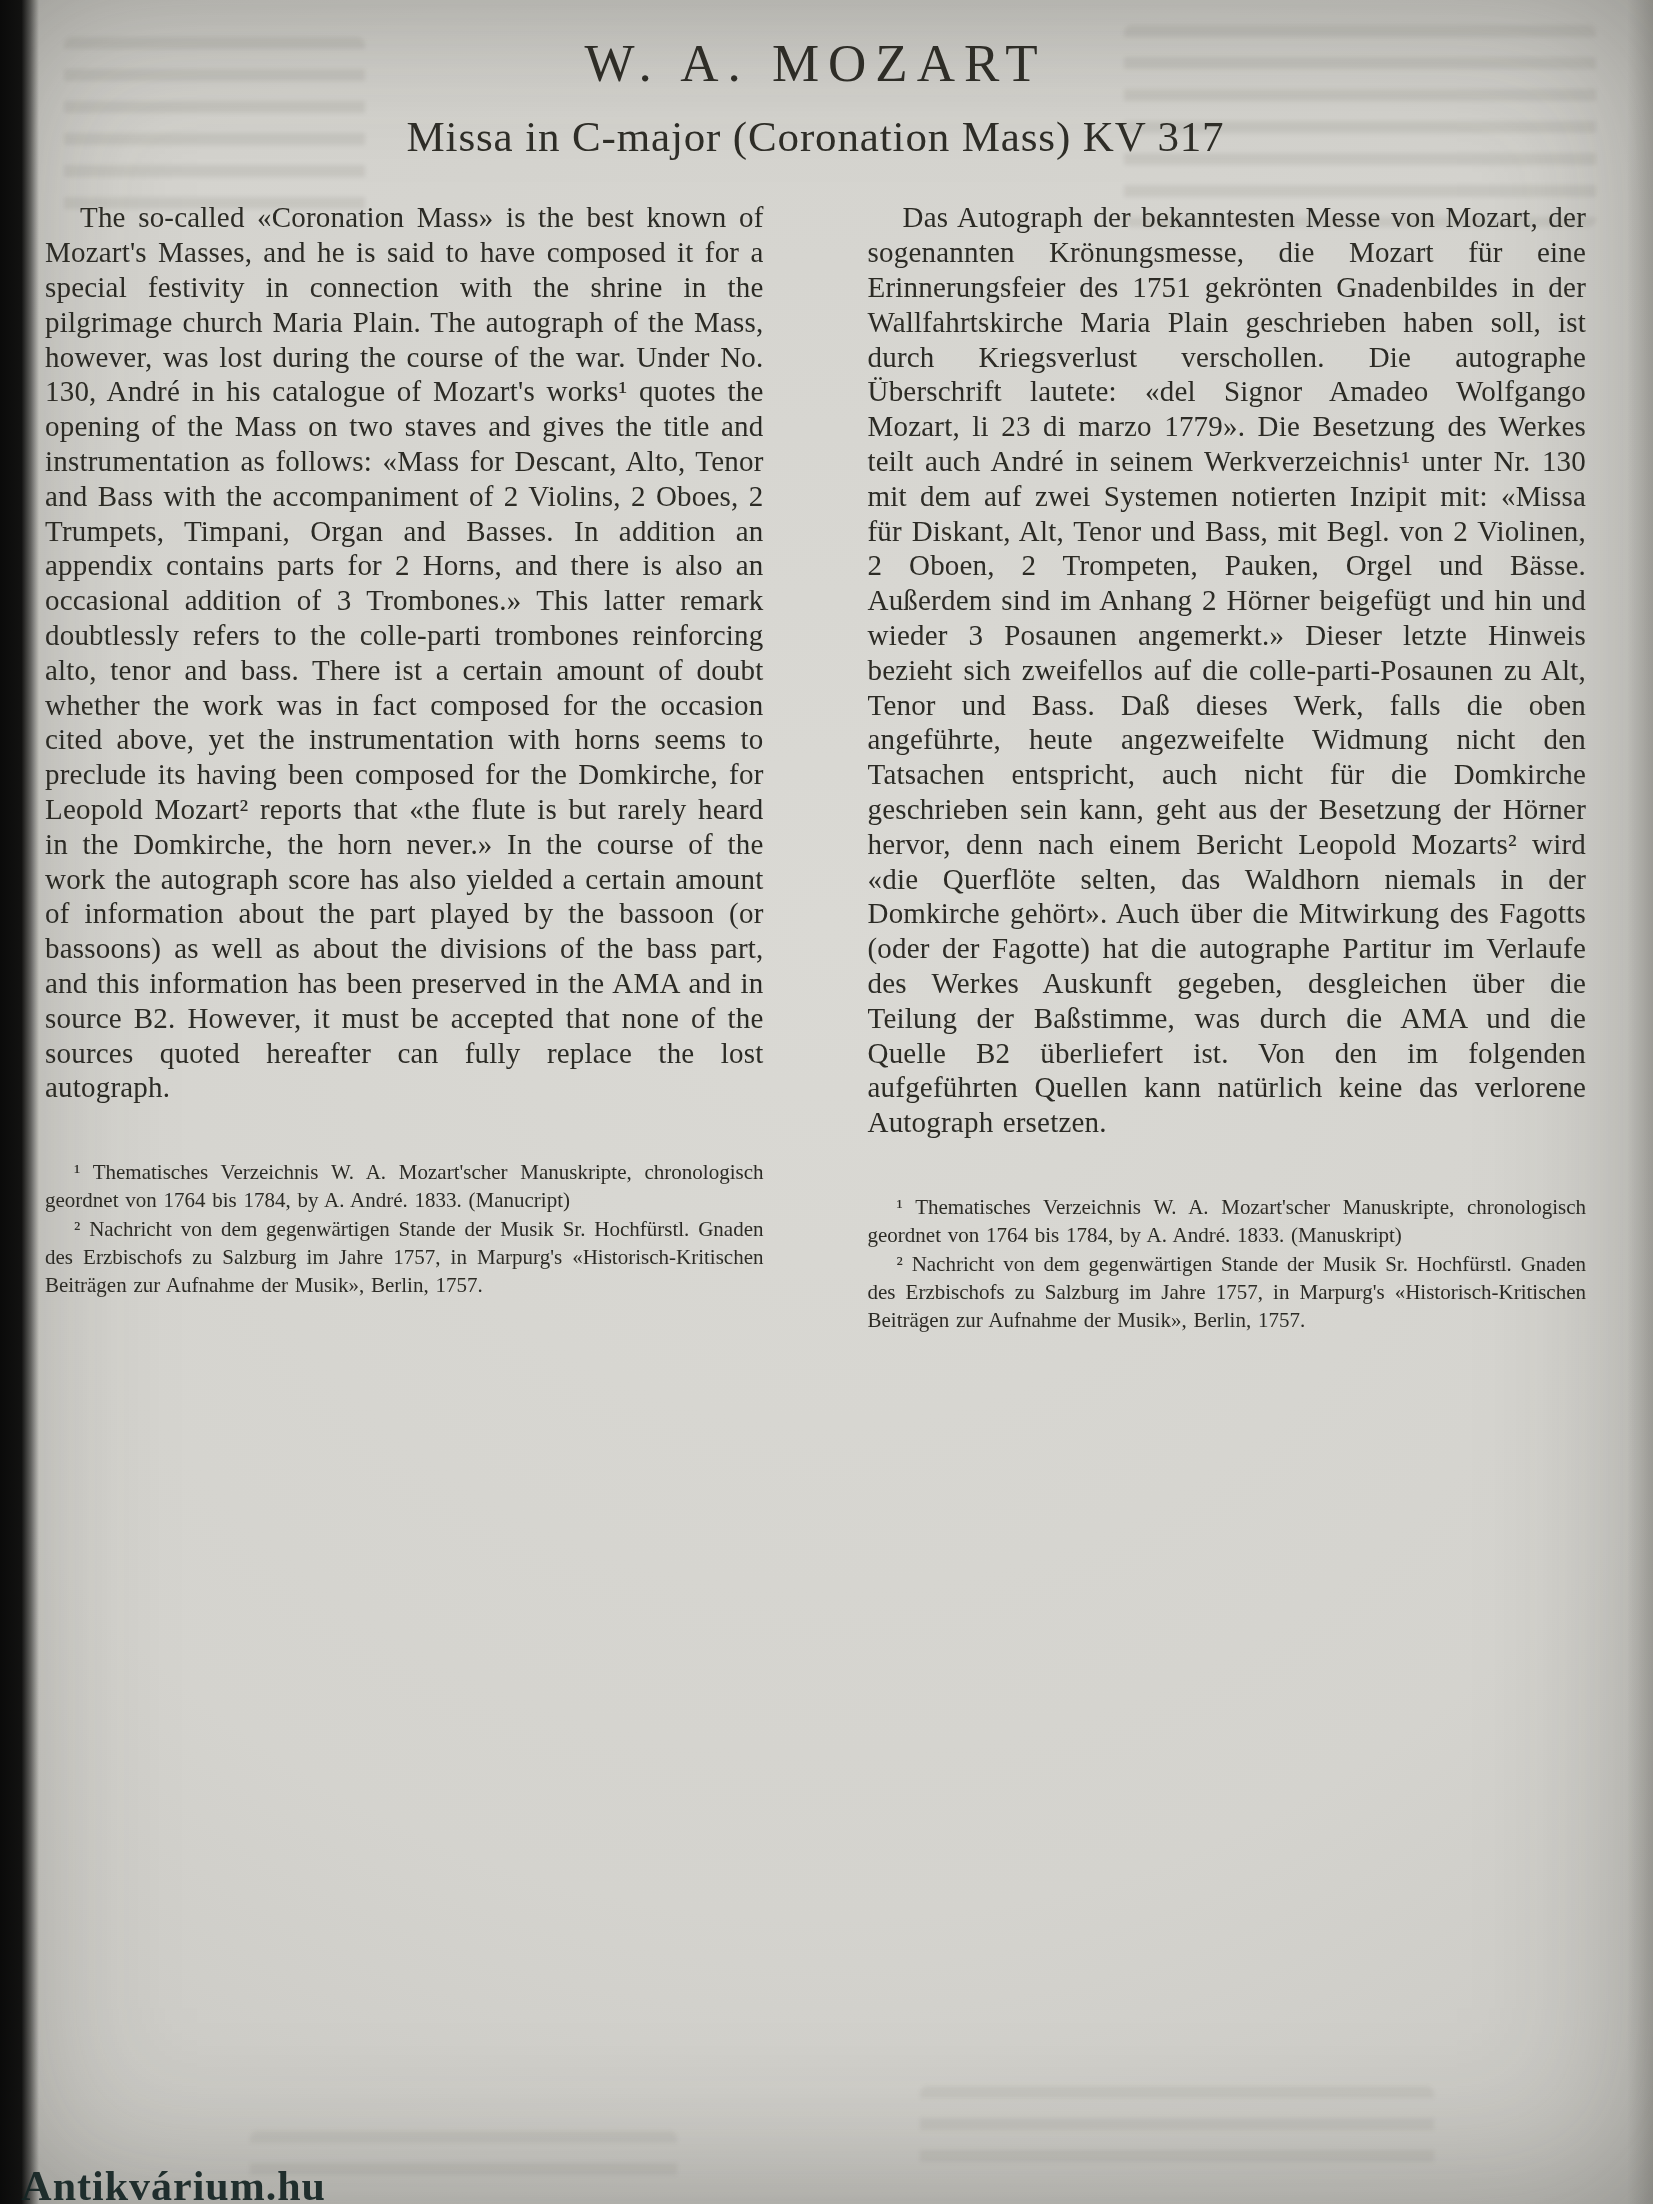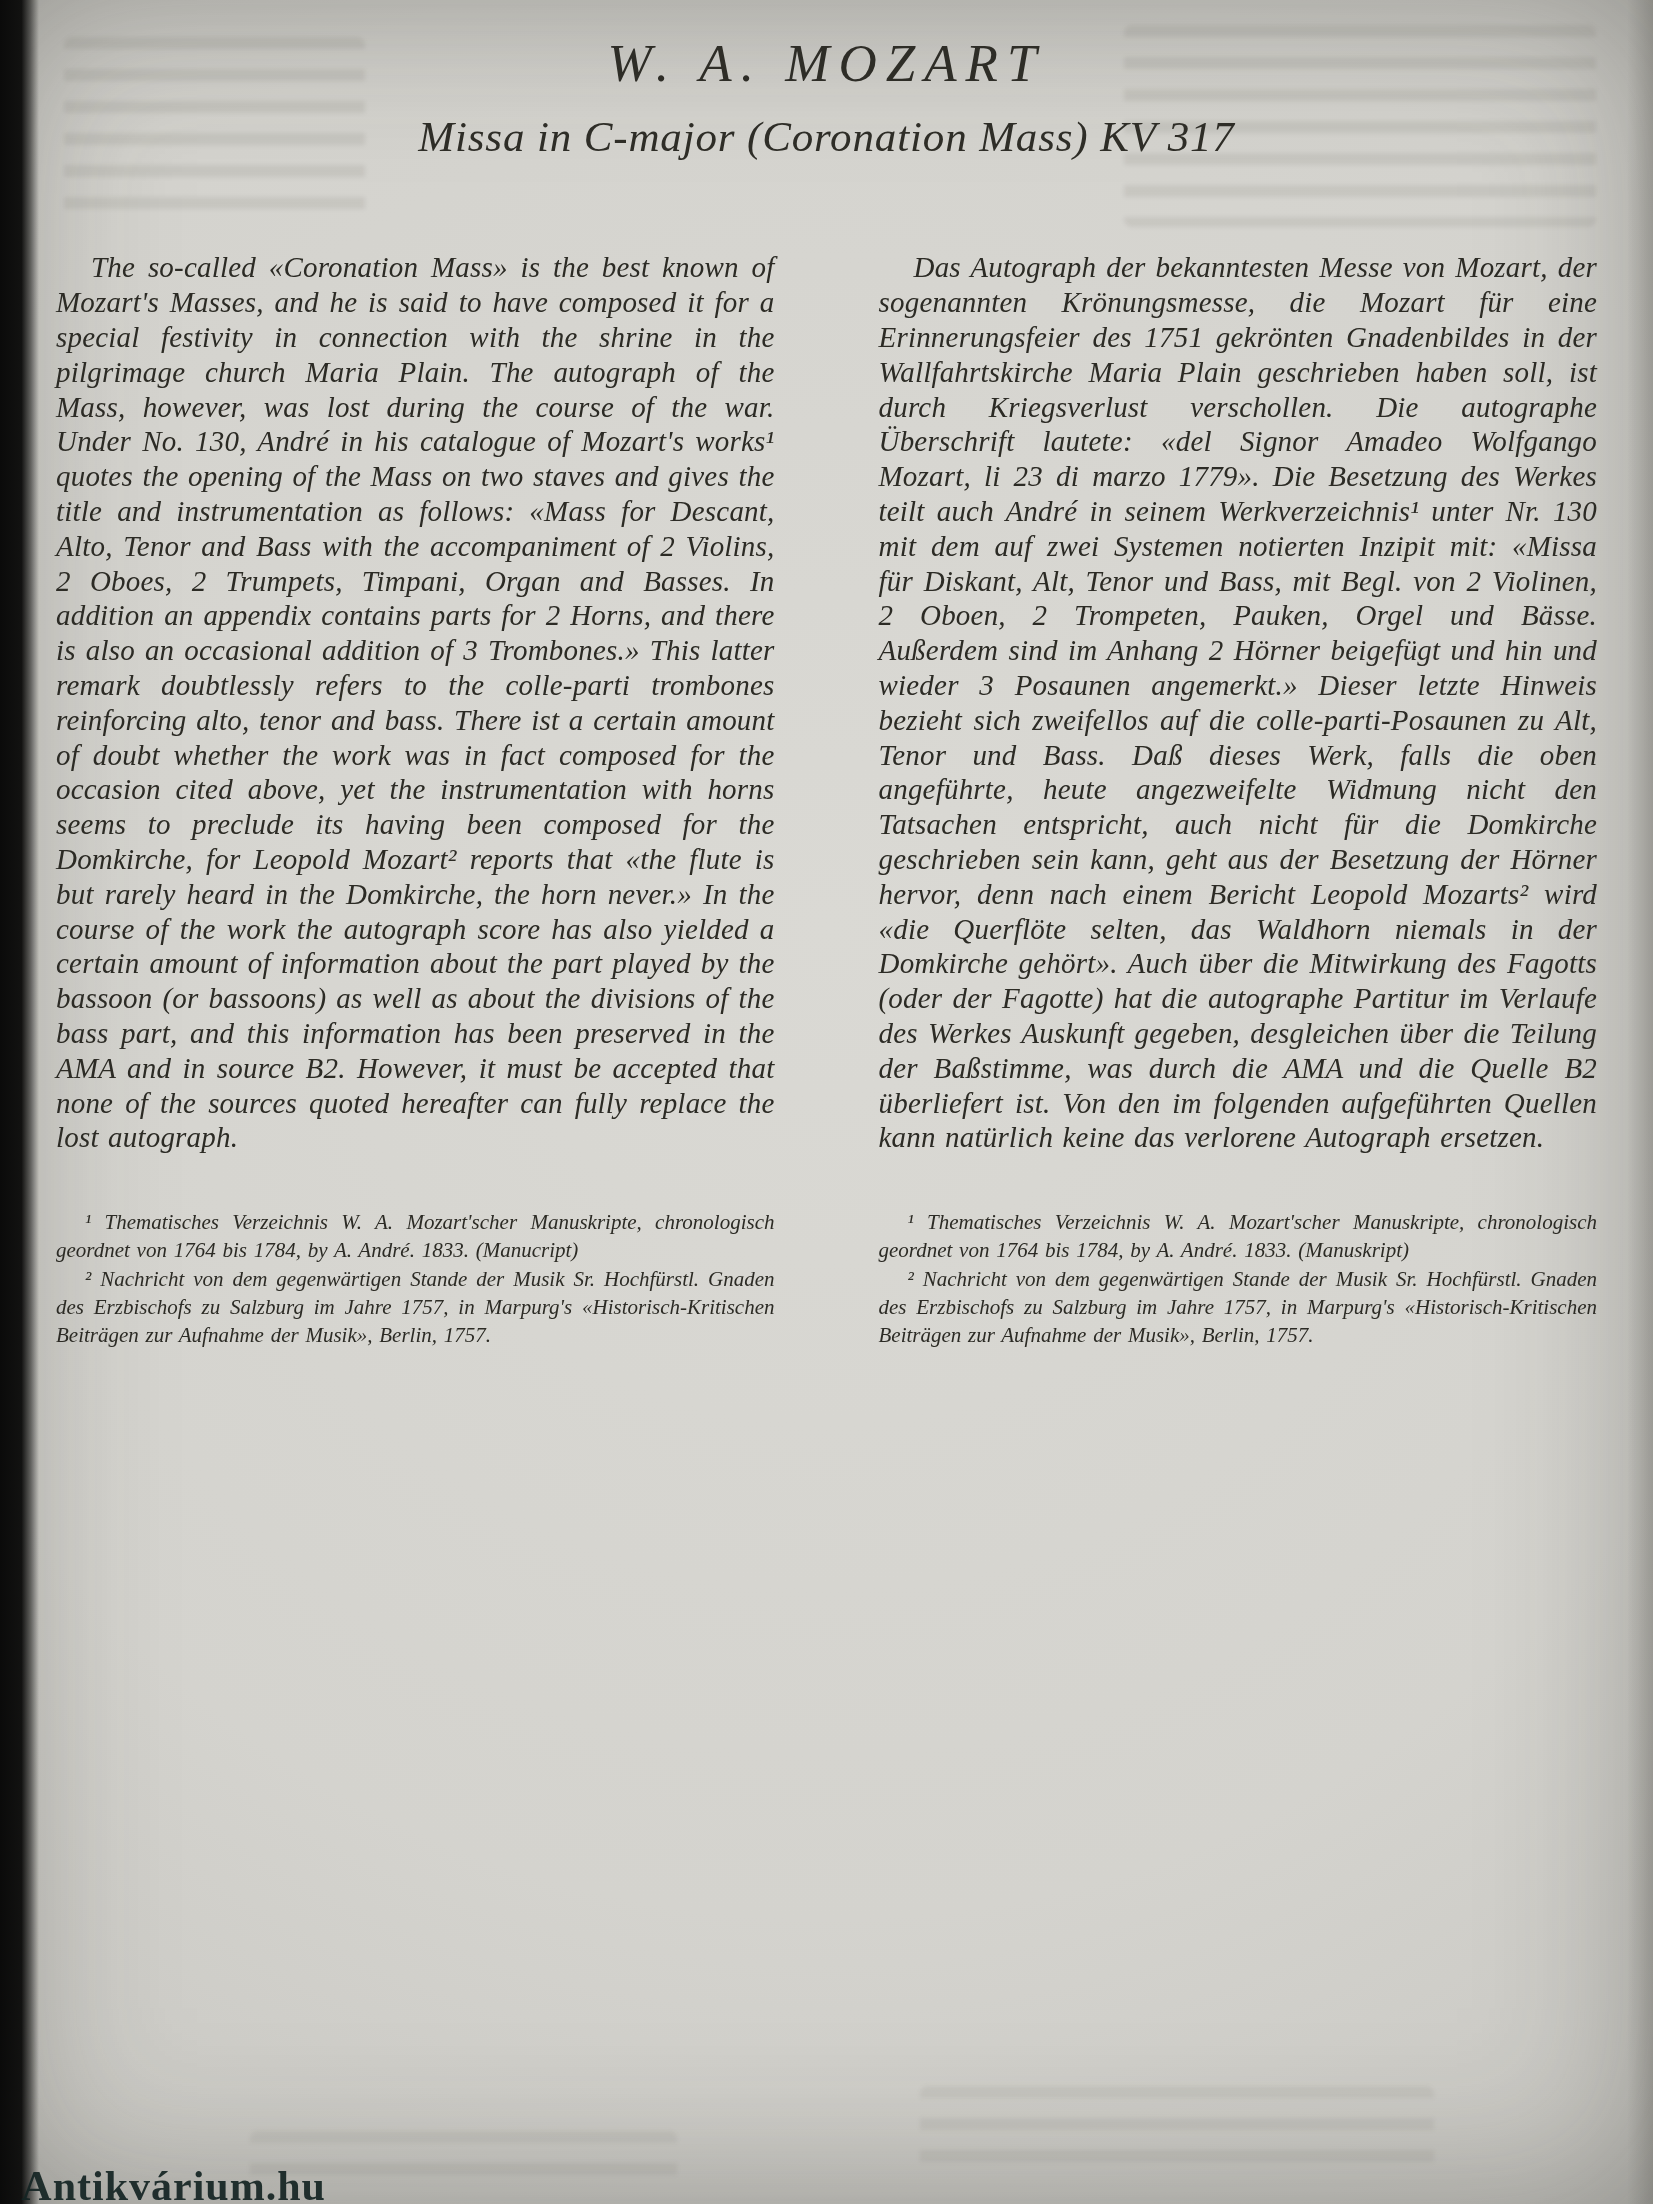--- a/index.html
+++ b/index.html
@@ -35,34 +35,34 @@
     filter: blur(2.1px);
     opacity: .65;
     border-radius: 7.8px;
     transform: scaleX(-1);
   }
   .bleed.b1 { left: 64px;  top: 37px;   width: 301px; height: 184px; }
   .bleed.b2 { left: 1124px; top: 25px;  width: 472px; height: 202px; }
   .bleed.b3 { left: 250px; top: 2131px; width: 427px; height: 62px; opacity:.5; }
   .bleed.b4 { left: 920px; top: 2086px; width: 514px; height: 93px; opacity:.5; }
 
-  .page { position: absolute; left: 56px; top: 33px; width: 1541px; font-style: italic; }
+  .page { position: absolute; left: 45px; top: 33px; width: 1541px; }
 
   .title {
     margin: 0; text-align: center;
     font-size: 53px; font-weight: 400; letter-spacing: .17em;
     color: #2e2d27;
   }
   .subtitle {
     margin: 19.4px 0 0 0; text-align: center;
     font-size: 43px; font-weight: 400; letter-spacing: .02em;
     color: #2e2d27;
   }
 
-  .cols { display: flex; gap: 104px; margin-top: 89px; }
+  .cols { display: flex; gap: 104px; margin-top: 39px; }
   .col  { width: 728px; }
 
   .body-par {
     margin: 0;
     font-size: 29px; line-height: 1.2;
     text-align: justify;
     letter-spacing: 0.2px; word-spacing: 1.9px;
     color: #2c2b25;
   }
   .first-indent { text-indent: 35px; }

